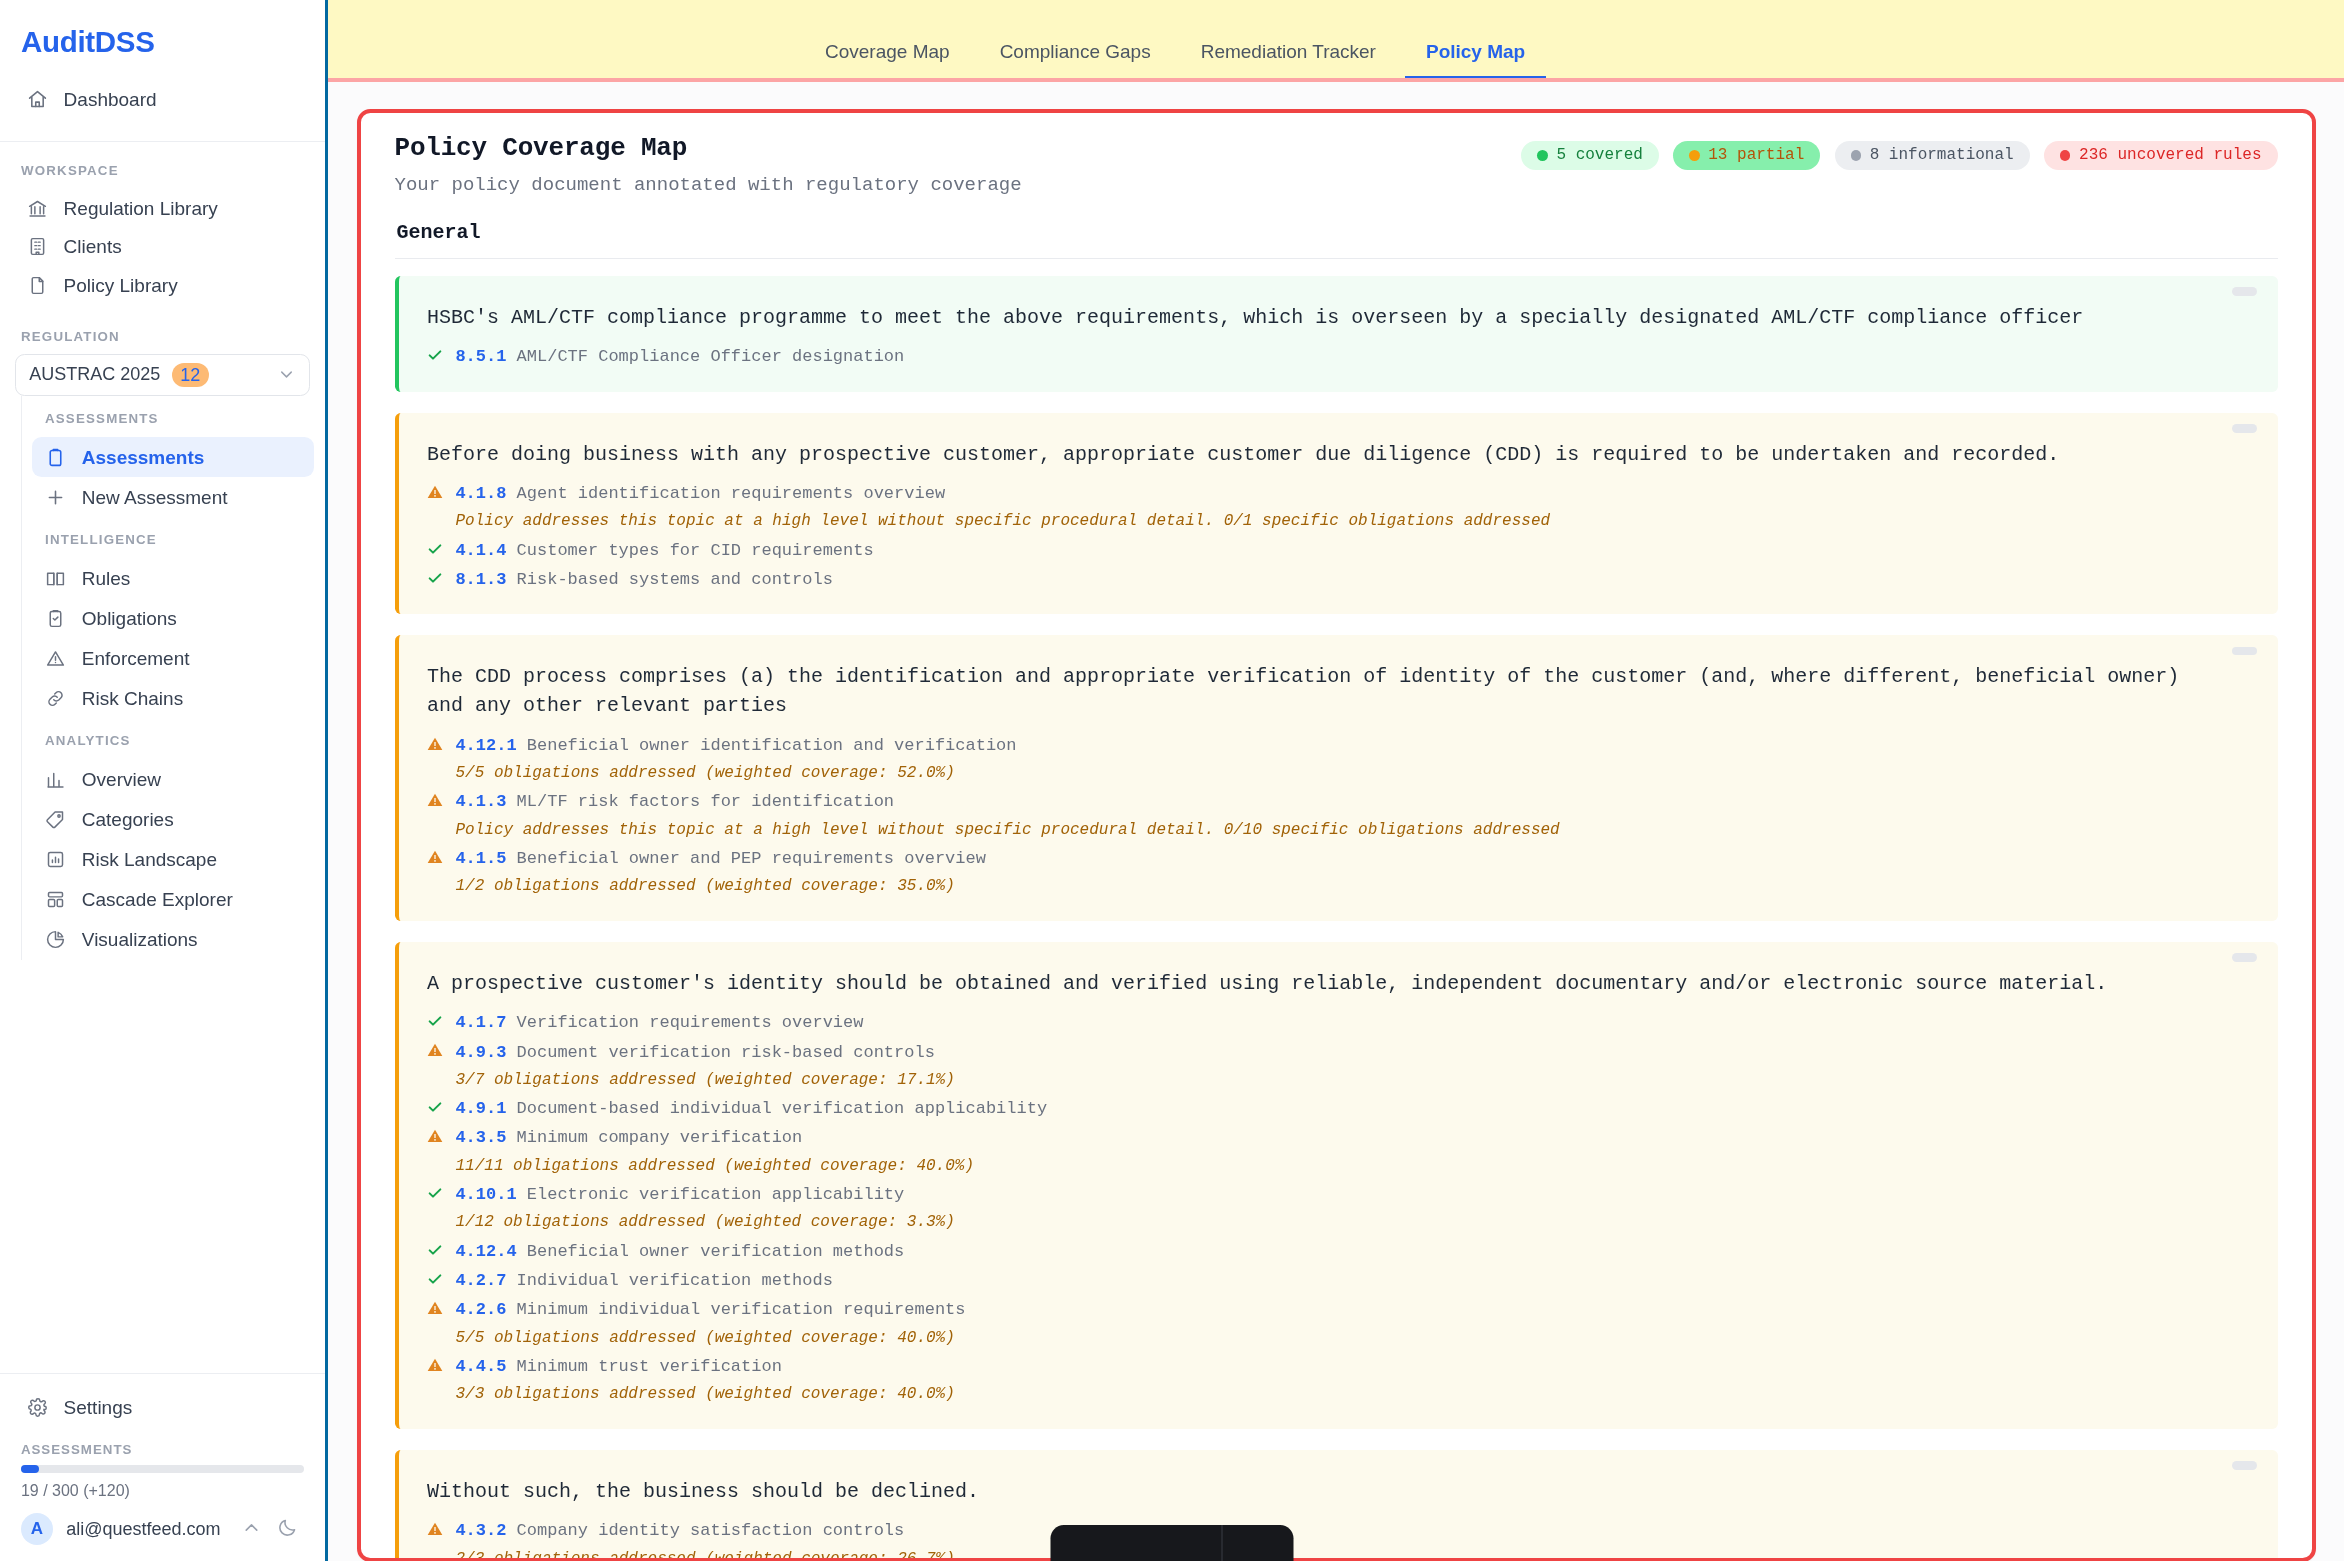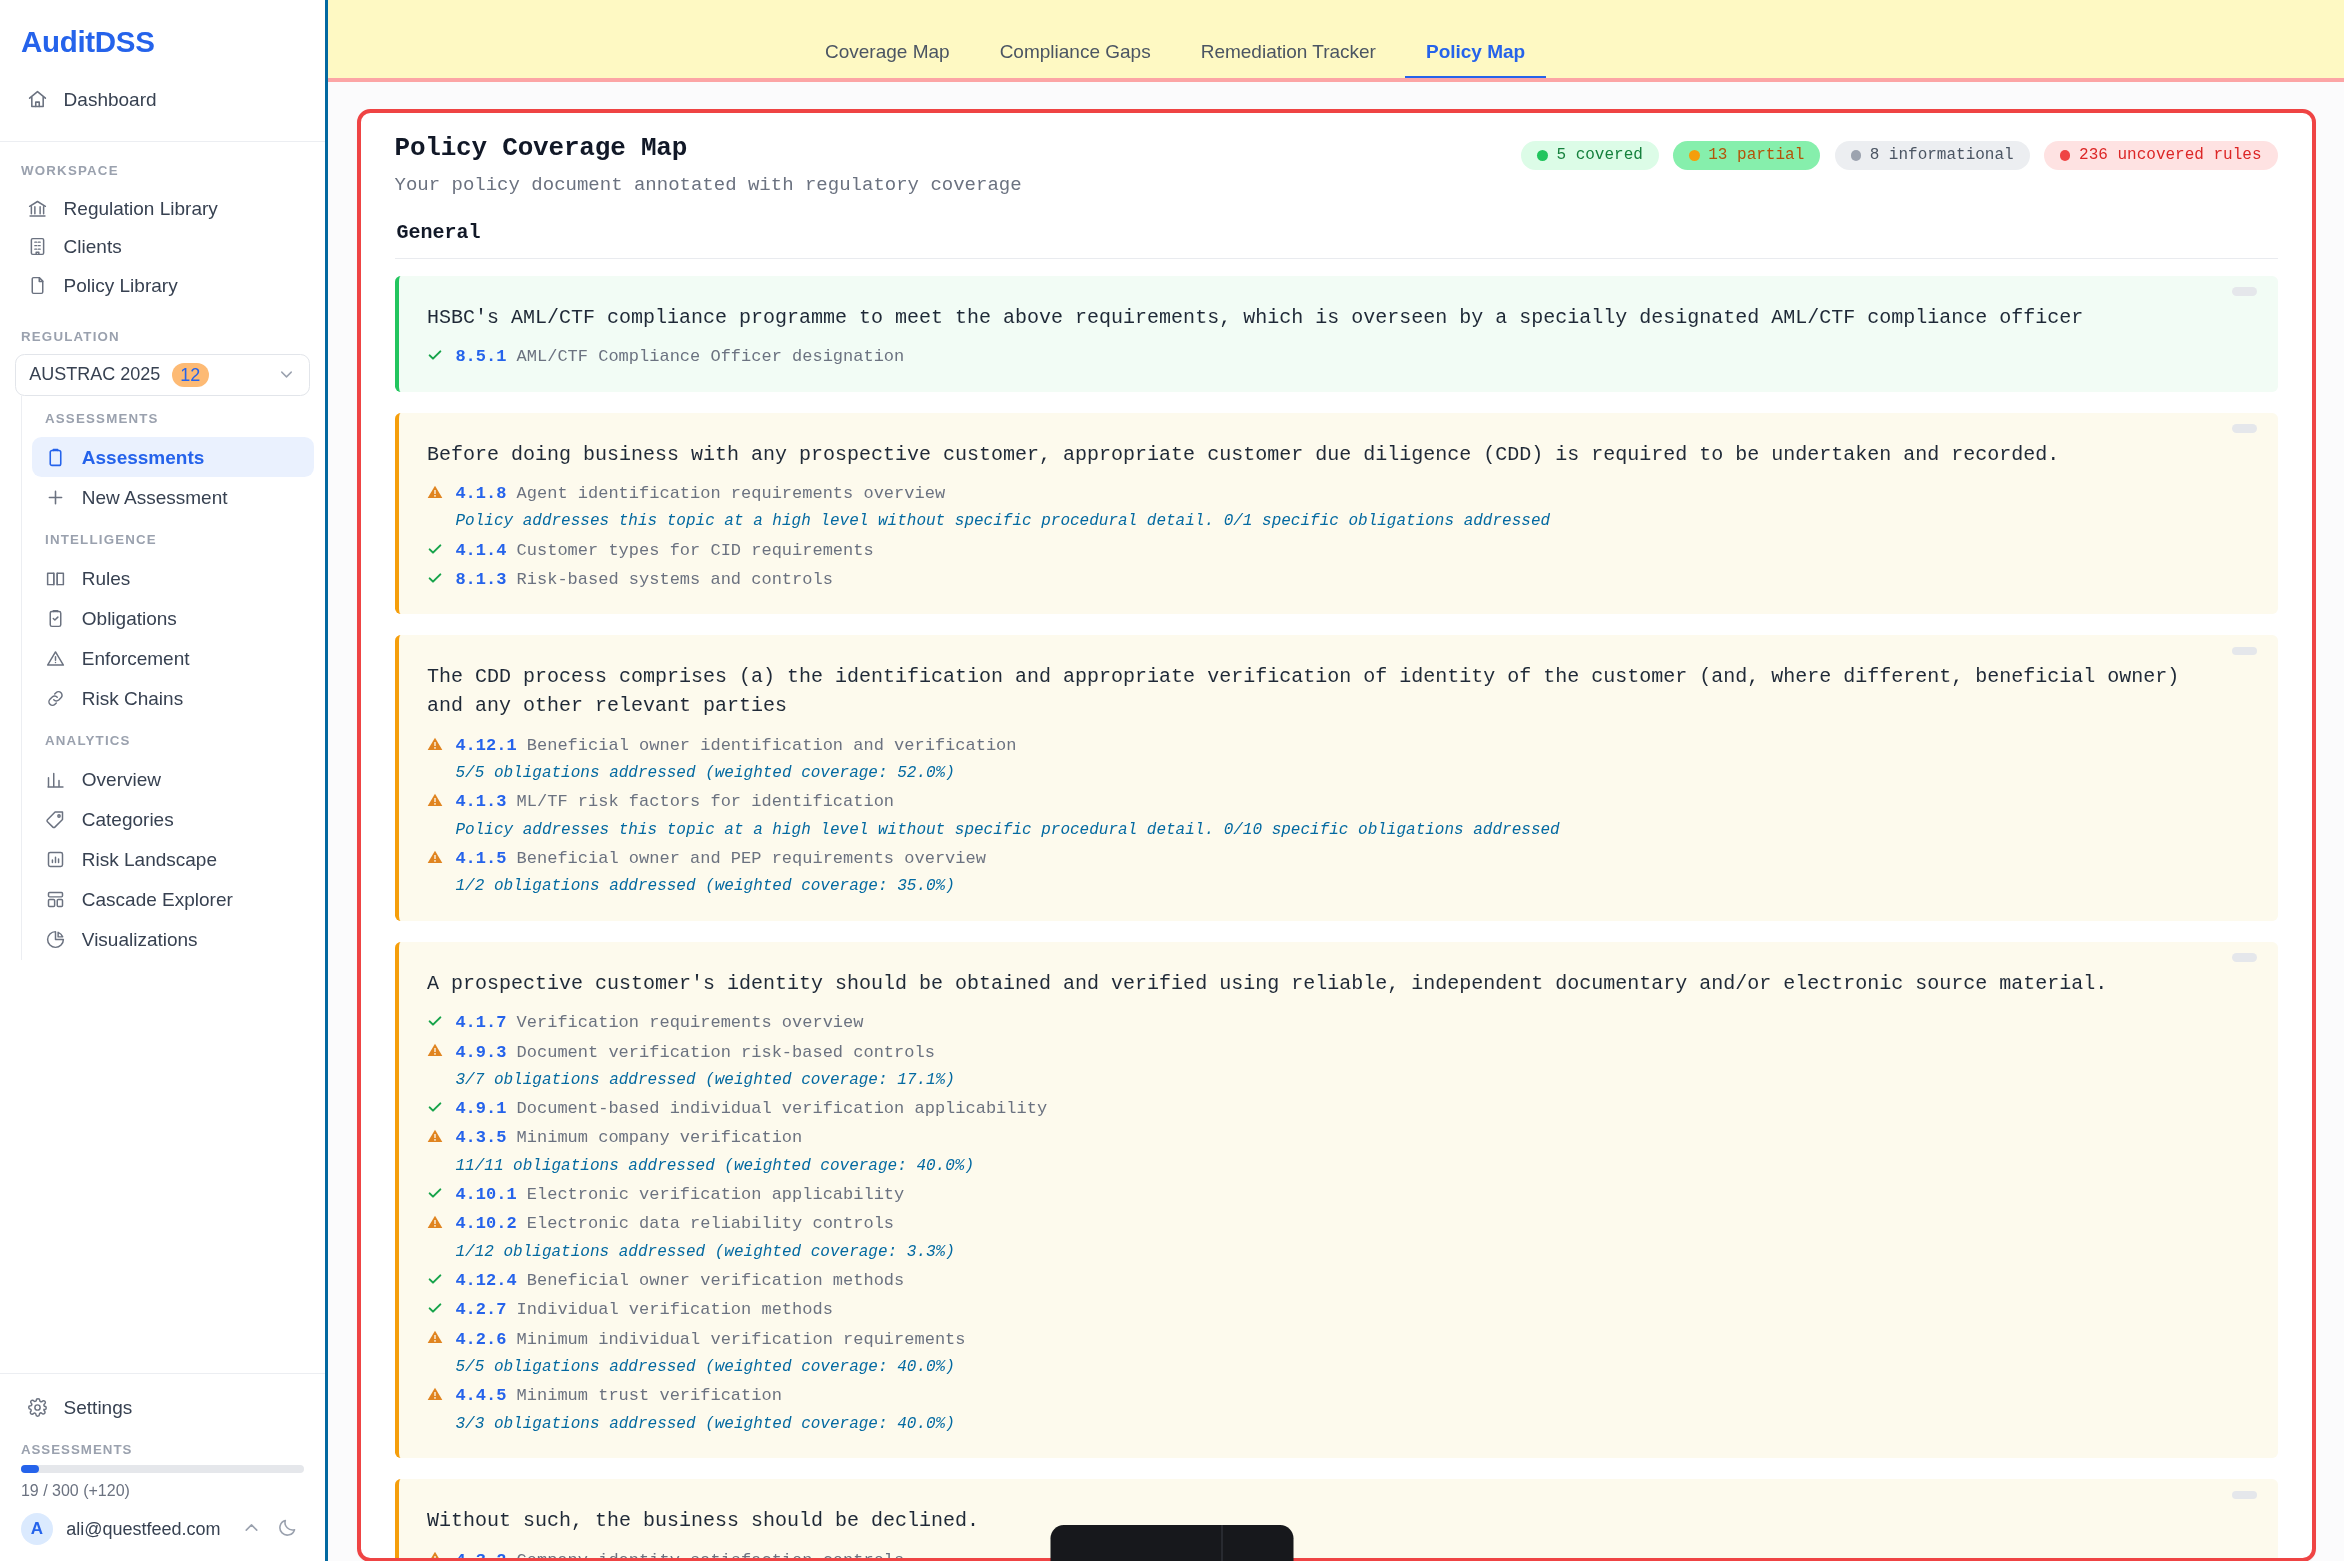--- a/index.html
+++ b/index.html
@@ -125,21 +125,21 @@
     width: 25px; height: 8.6px; border-radius: 950px; background: #e5e7eb;
   }
   .block-text { font-size: 20px; color: #1f2937; line-height: 1.45; }
   .rules { margin-top: 12.4px; display: flex; flex-direction: column; gap: 2.9px; }
   .rule-line { display: flex; align-items: flex-start; gap: 12.4px; font-size: 17px; line-height: 1.55; }
   .rule-ic { width: 16px; flex: 0 0 16px; padding-top: 2.9px; }
   .rule-ic svg { display: block; }
   .rule-id { color: #2563eb; font-weight: 700; }
   .rule-name { color: #6b7280; }
   .rule-note {
-    font-size: 16px; color: #0369a1; font-style: italic;
+    font-size: 16px; color: #a16207; font-style: italic;
     padding-left: 28.5px; line-height: 1.6; margin-top: -1px;
   }
   .toast {
     position: absolute; left: 50%; transform: translateX(-50%);
     bottom: -17px; width: 243px; height: 53px;
     background: #17181c; border-radius: 13.3px;
     display: flex; align-items: center;
   }
   .toast .divider { position:absolute; left: 171px; top: 0; width: 1px; height: 53px; background: #3a3d44; }
 </style>
@@ -524,29 +524,20 @@
                 </div>
                 <div class="rule-note">11/11 obligations addressed (weighted coverage: 40.0%)</div>
                 <div class="rule-line">
                   <span class="rule-ic">
                     <svg width="16" height="16" viewBox="0 0 24 24" fill="none" stroke="#16a34a" stroke-width="3" stroke-linecap="round" stroke-linejoin="round">
                       <path d="m4 12.5 5 5L20 6.5"></path>
                     </svg>
                   </span>
                   <span><span class="rule-id">4.10.1</span><span class="rule-name"> Electronic verification applicability</span></span>
                 </div>
-                <div class="rule-line">
-                  <span class="rule-ic">
-                    <svg width="16" height="16" viewBox="0 0 24 24" fill="#e08420">
-                      <path d="M12 2.5 23 21H1z"></path>
-                      <path d="M11 9h2v6h-2zM11 16.5h2V19h-2z" fill="#fdfaed"></path>
-                    </svg>
-                  </span>
-                  <span><span class="rule-id">4.10.2</span><span class="rule-name"> Electronic data reliability controls</span></span>
-                </div>
                 <div class="rule-note">1/12 obligations addressed (weighted coverage: 3.3%)</div>
                 <div class="rule-line">
                   <span class="rule-ic">
                     <svg width="16" height="16" viewBox="0 0 24 24" fill="none" stroke="#16a34a" stroke-width="3" stroke-linecap="round" stroke-linejoin="round">
                       <path d="m4 12.5 5 5L20 6.5"></path>
                     </svg>
                   </span>
                   <span><span class="rule-id">4.12.4</span><span class="rule-name"> Beneficial owner verification methods</span></span>
                 </div>
                 <div class="rule-line">

